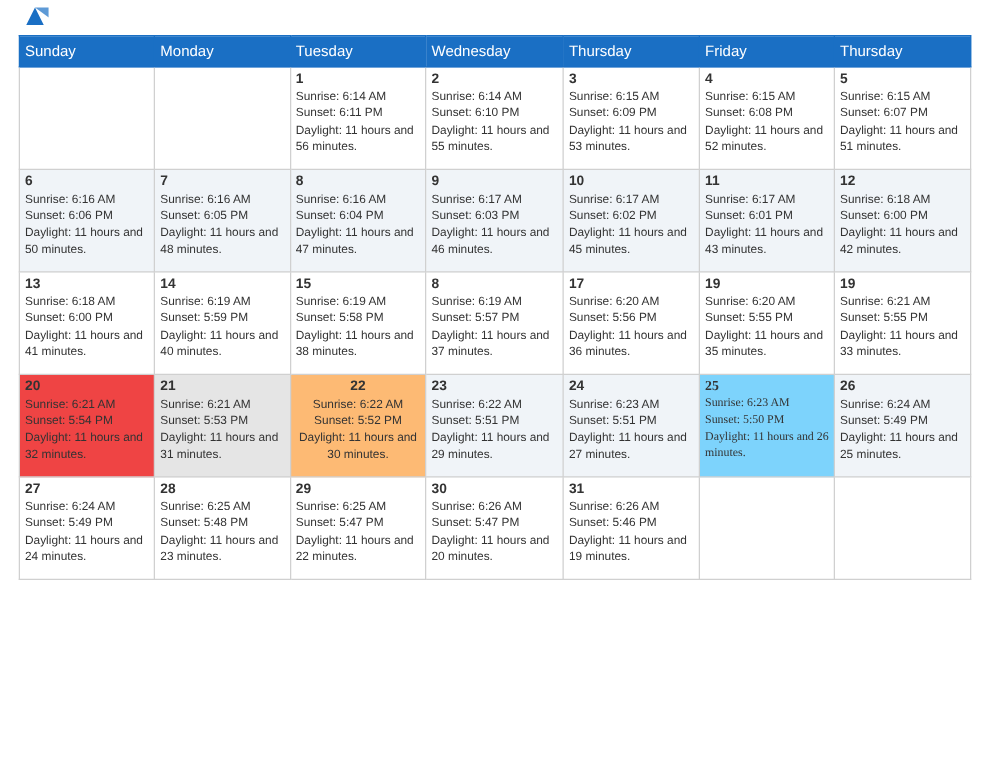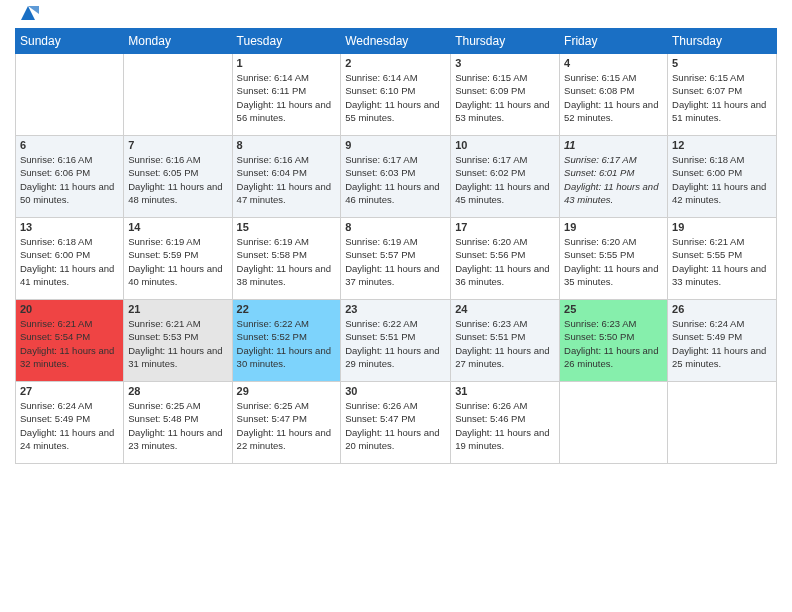--- a/index.html
+++ b/index.html
@@ -196,21 +196,21 @@
             <div class="day-info" style="white-space: pre-line;">Sunrise: 6:17 AM
 Sunset: 6:03 PM
 Daylight: 11 hours and 46 minutes.</div>
           </td>
           <td style="background-color: rgb(240, 244, 248);">
             <span class="day-number">10</span>
             <div class="day-info" style="white-space: pre-line;">Sunrise: 6:17 AM
 Sunset: 6:02 PM
 Daylight: 11 hours and 45 minutes.</div>
           </td>
-          <td style="background-color: rgb(240, 244, 248); font-style: italic;">
+          <td style="background-color: rgb(240, 244, 248);">
             <span class="day-number">11</span>
             <div class="day-info" style="white-space: pre-line;">Sunrise: 6:17 AM
 Sunset: 6:01 PM
 Daylight: 11 hours and 43 minutes.</div>
           </td>
           <td style="background-color: rgb(240, 244, 248);">
             <span class="day-number">12</span>
             <div class="day-info" style="white-space: pre-line;">Sunrise: 6:18 AM
 Sunset: 6:00 PM
 Daylight: 11 hours and 42 minutes.</div>
@@ -266,39 +266,39 @@
             <div class="day-info" style="white-space: pre-line;">Sunrise: 6:21 AM
 Sunset: 5:54 PM
 Daylight: 11 hours and 32 minutes.</div>
           </td>
           <td style="background-color: #e5e5e5;">
             <span class="day-number">21</span>
             <div class="day-info" style="white-space: pre-line;">Sunrise: 6:21 AM
 Sunset: 5:53 PM
 Daylight: 11 hours and 31 minutes.</div>
           </td>
-          <td style="background-color: #7dd3fc;">
+          <td style="background-color: #fdba74; text-align: center;">
             <span class="day-number">22</span>
             <div class="day-info" style="white-space: pre-line;">Sunrise: 6:22 AM
 Sunset: 5:52 PM
 Daylight: 11 hours and 30 minutes.</div>
           </td>
           <td style="background-color: rgb(240, 244, 248);">
             <span class="day-number">23</span>
             <div class="day-info" style="white-space: pre-line;">Sunrise: 6:22 AM
 Sunset: 5:51 PM
 Daylight: 11 hours and 29 minutes.</div>
           </td>
           <td style="background-color: rgb(240, 244, 248);">
             <span class="day-number">24</span>
             <div class="day-info" style="white-space: pre-line;">Sunrise: 6:23 AM
 Sunset: 5:51 PM
 Daylight: 11 hours and 27 minutes.</div>
           </td>
-          <td style="background-color: #86efac;">
+          <td style="background-color: #7dd3fc; font-family: Liberation Serif, serif;">
             <span class="day-number">25</span>
             <div class="day-info" style="white-space: pre-line;">Sunrise: 6:23 AM
 Sunset: 5:50 PM
 Daylight: 11 hours and 26 minutes.</div>
           </td>
           <td style="background-color: rgb(240, 244, 248);">
             <span class="day-number">26</span>
             <div class="day-info" style="white-space: pre-line;">Sunrise: 6:24 AM
 Sunset: 5:49 PM
 Daylight: 11 hours and 25 minutes.</div>

